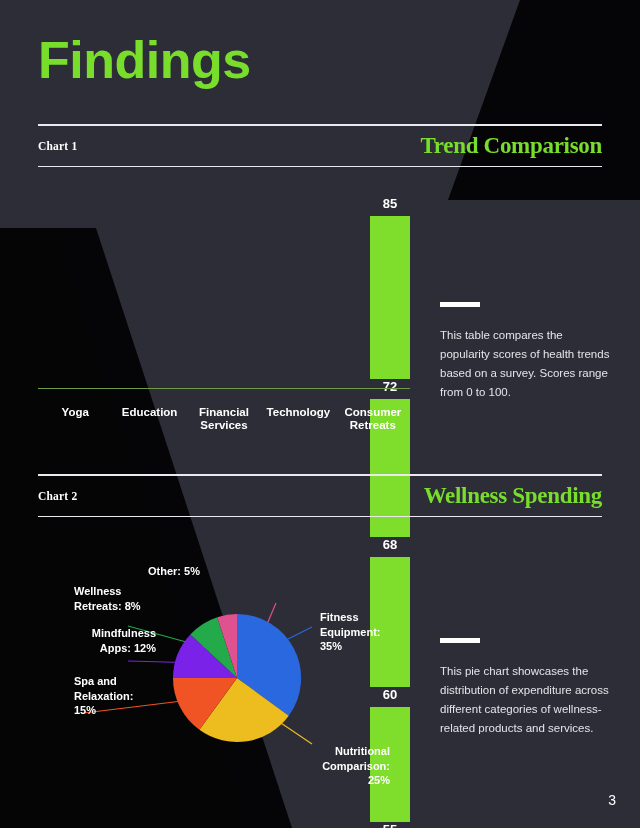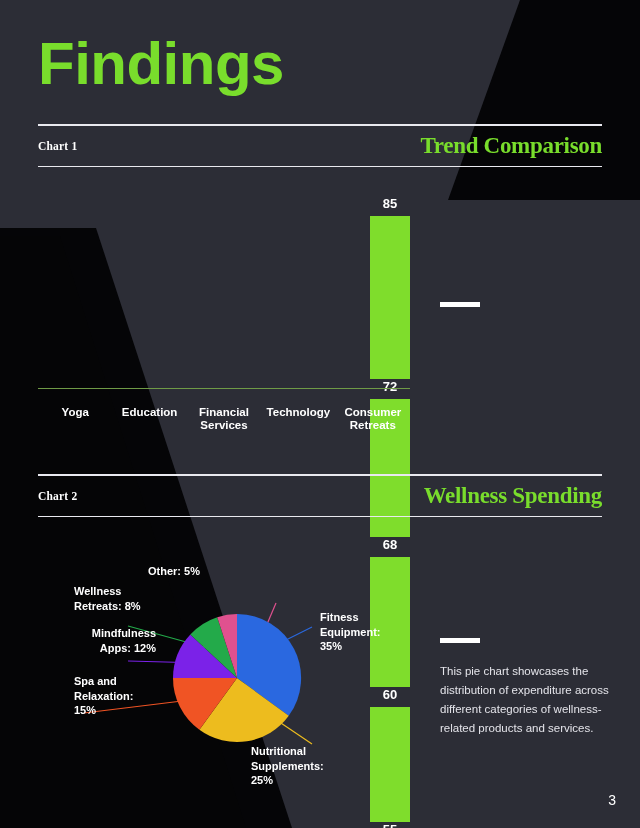--- a/index.html
+++ b/index.html
@@ -14,21 +14,21 @@
 
   
   .bg-layer{position:absolute;inset:0;z-index:0;pointer-events:none;}
   .bg-layer svg{display:block;}
 
   
   .content{position:absolute;inset:0;z-index:2;}
 
   .title{
     position:absolute;left:38px;top:34px;
-    font-size:60px;font-weight:bold;color:#79dd2c;
+    font-size:52px;font-weight:bold;color:#79dd2c;
     letter-spacing:-0.5px;line-height:1;
   }
 
   
   .sect{position:absolute;left:38px;width:564px;font-family:Liberation Serif, serif;}
   .rule{height:2px;background:#ffffff;width:100%;}
   .rule.thin{height:1.5px;background:#e9e9ef;}
   .sect-row{
     display:flex;align-items:center;justify-content:space-between;
     height:40px;
@@ -117,20 +117,21 @@
         <div class="blab">Yoga</div>
         <div class="blab">Education</div>
         <div class="blab">Financial Services</div>
         <div class="blab">Technology</div>
         <div class="blab">Consumer Retreats</div>
       </div>
     </div>
 
     <div class="desc" style="left:440px;top:302px;">
       <div class="dash"></div>
+      <p>This table compares the popularity scores of health trends based on a survey. Scores range from 0 to 100.</p>
     </div>
 
     <div class="sect" style="top:474px;">
       <div class="rule thin"></div>
       <div class="sect-row">
         <span class="sect-kicker">Chart 2</span>
         <span class="sect-title">Wellness Spending</span>
       </div>
       <div class="rule thin"></div>
     </div>
@@ -177,23 +178,23 @@
         <div>Relaxation:</div>
         <div>15%</div>
       </div>
 
       <div class="plabel" style="left:280px;top:62px;width:110px;">
         <div>Fitness</div>
         <div>Equipment:</div>
         <div>35%</div>
       </div>
 
-      <div class="plabel" style="left:211px;top:196px;width:120px;">
+      <div class="plabel" style="left:230px;top:196px;width:120px;text-align:right;">
         <div>Nutritional</div>
-        <div>Supplements:</div>
+        <div>Comparison:</div>
         <div>25%</div>
       </div>
     </div>
 
     <div class="desc" style="left:440px;top:638px;">
       <div class="dash"></div>
       <p>This pie chart showcases the distribution of expenditure across different categories of wellness-related products and services.</p>
     </div>
 
     <div class="pageno">3</div>

